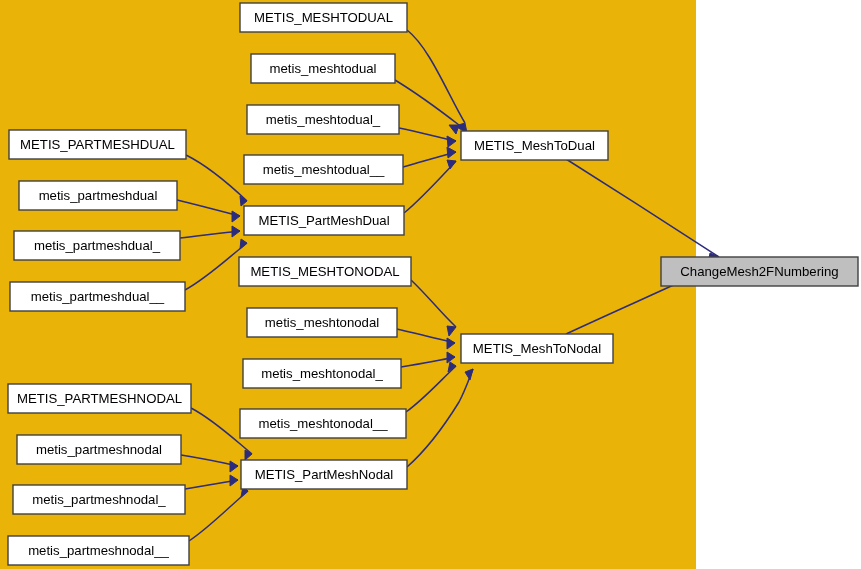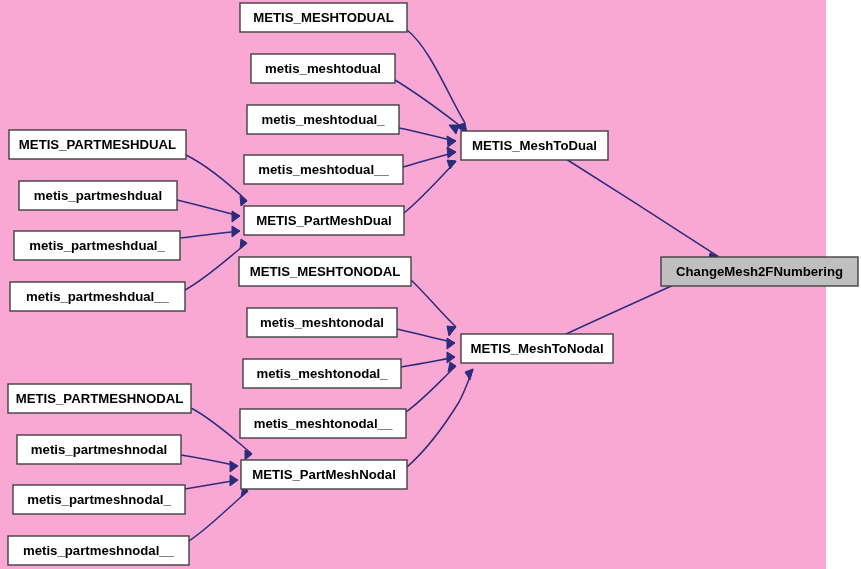--- a/index.html
+++ b/index.html
@@ -8,24 +8,23 @@
     background: #ffffff;
   }
   body {
     width: 861px;
     height: 569px;
     font-family: "Liberation Sans", sans-serif;
     overflow: hidden;
   }
   #graph-root {
     position: relative;
-    width: 826px;
+    width: 696px;
     height: 569px;
-    background: #f9a8d4;
-    font-weight: bold;
+    background: #eab308;
   }
   svg#callgraph {
     display: block;
     width: 861px;
     height: 569px;
   }
   .node-box {
     fill: #ffffff;
     stroke: #404040;
     stroke-width: 1.4;

